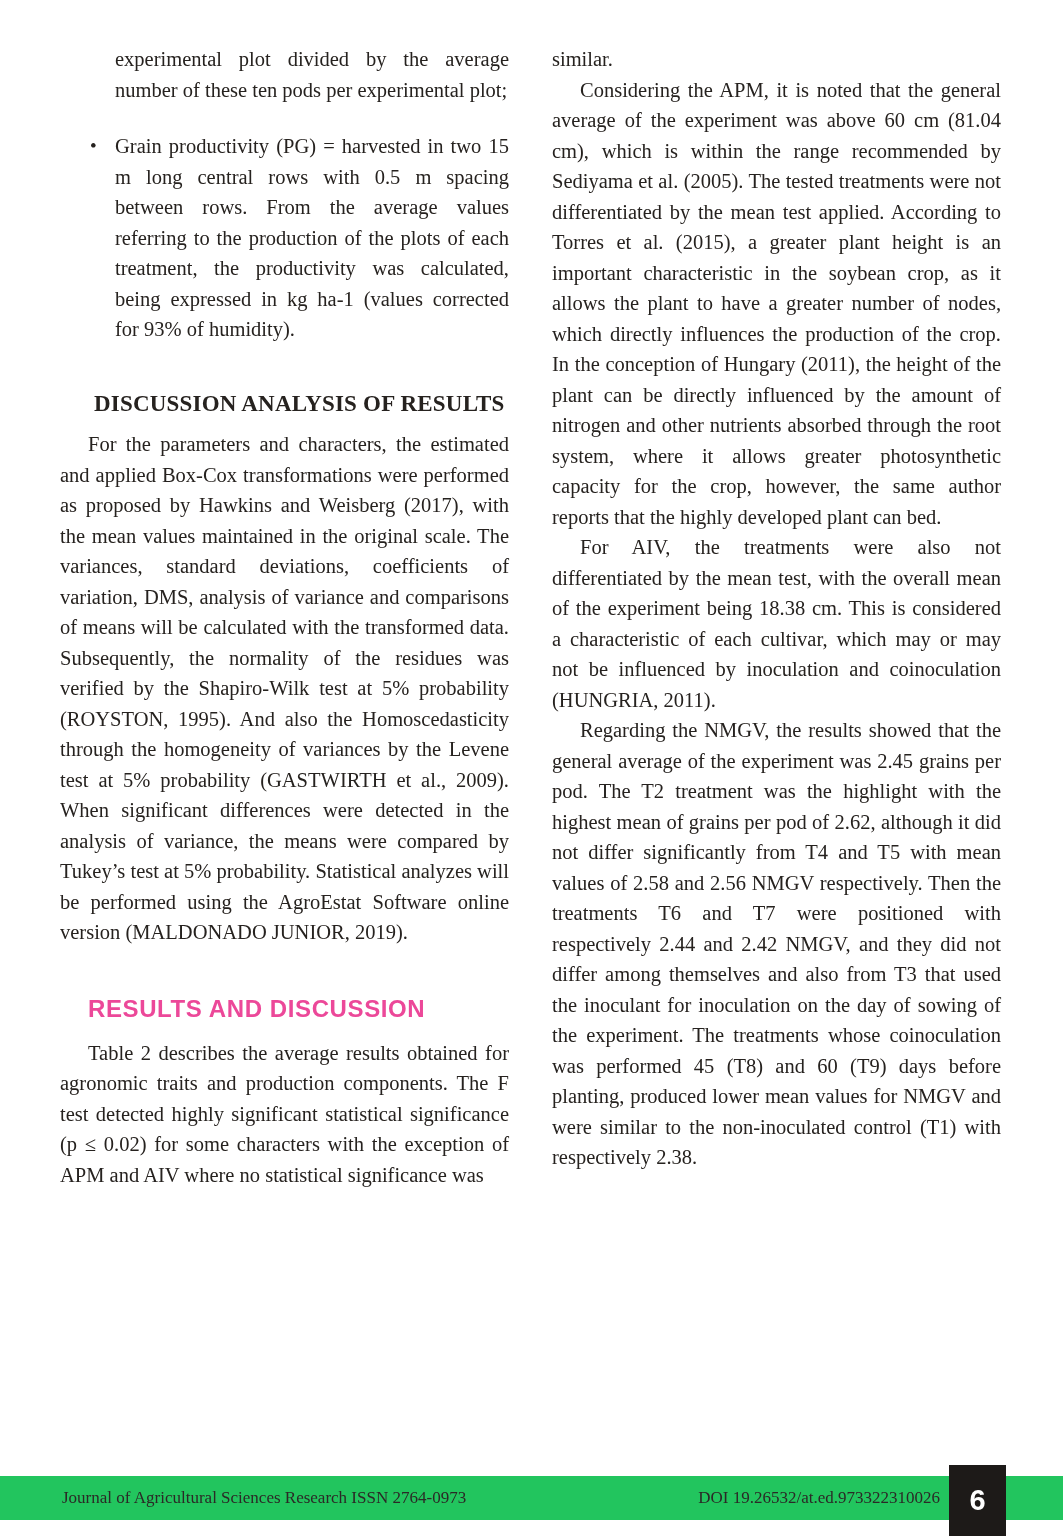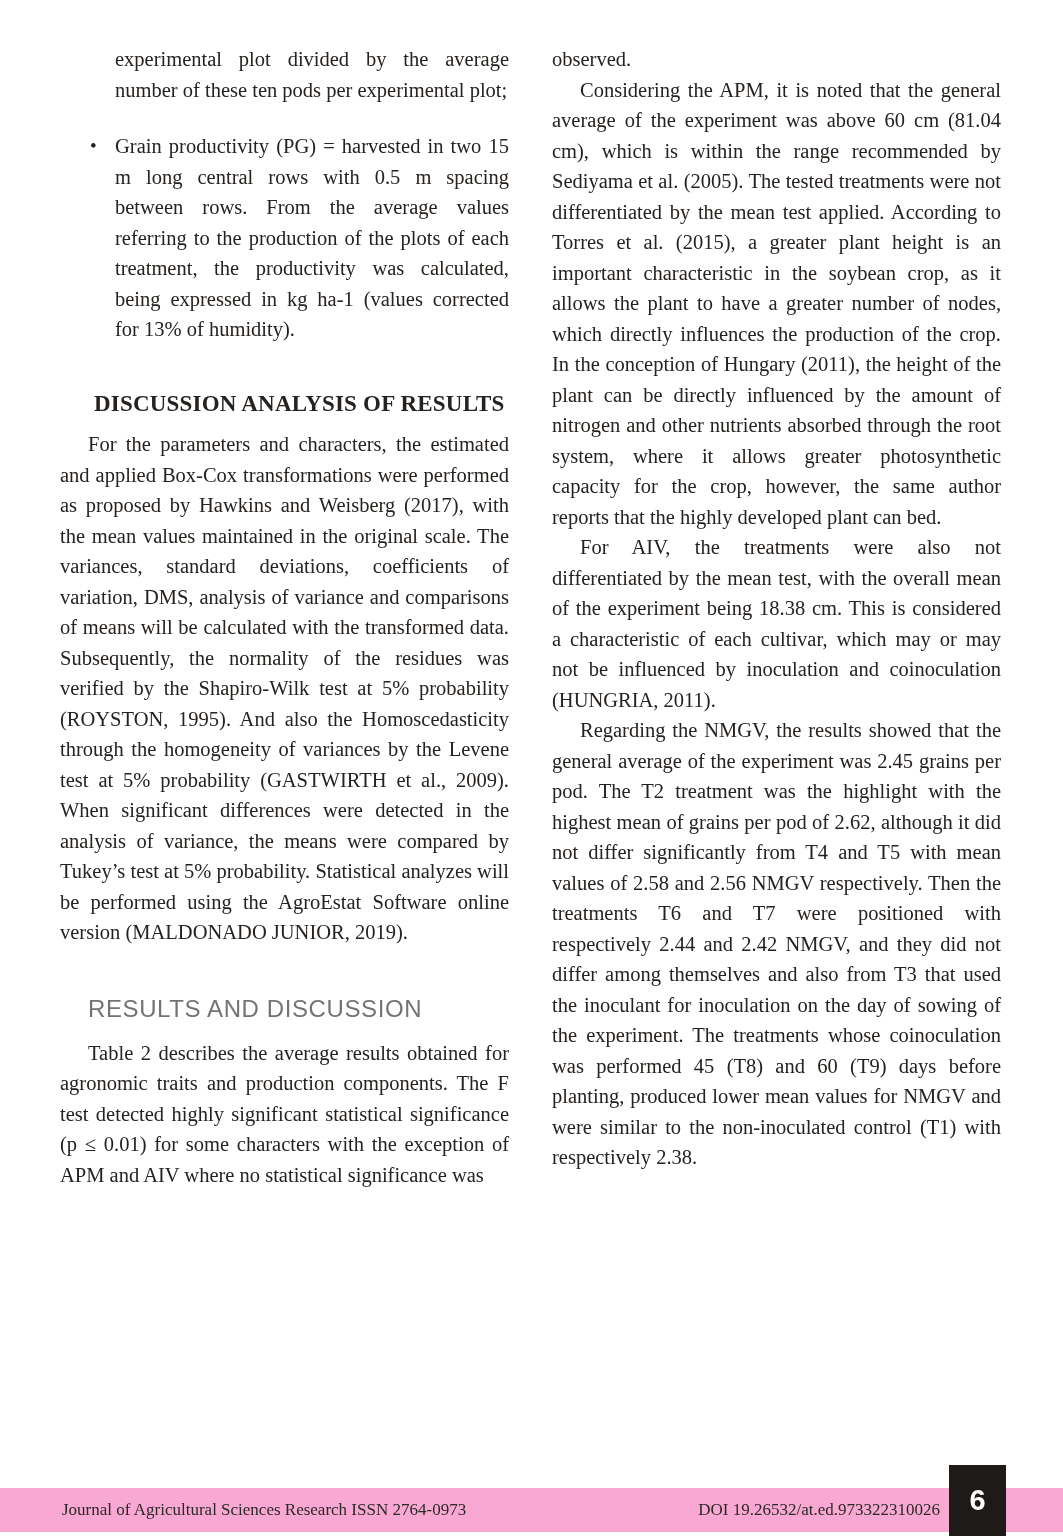--- a/index.html
+++ b/index.html
@@ -36,30 +36,30 @@
   h2.serif-head{
     font-family:"Liberation Serif", serif;
     font-weight:bold;
     font-size:23px;line-height:34.5px;
     margin:42px 0 8px 26px;
     text-indent:8px;
     letter-spacing:0.2px;
   }
   h2.sans-head{
     font-family:"Liberation Sans", sans-serif;
-    font-weight:normal;
+    font-weight:bold;
     font-size:24px;line-height:30px;
     margin:46px 0 14px 28px;
     letter-spacing:0.6px;
-    color:#737373;
+    color:#ec4899;
   }
   .footer-bar{
-    position:absolute;left:0;bottom:4px;
+    position:absolute;left:0;bottom:16px;
     width:100%;height:44px;
-    background:#f9a8d4;
+    background:#22c55e;
     display:flex;align-items:center;justify-content:space-between;
     box-sizing:border-box;
     padding:0 123px 0 62px;
   }
   .footer-bar .ftext{
     font-family:"Liberation Serif", serif;
     font-size:17px;color:#2b2926;
   }
   .page-number-box{
     position:absolute;
@@ -83,36 +83,36 @@
   <div class="columns">
 
     <div class="col">
 
       <div class="list-item">
         <p class="body">experimental plot divided by the average number of these ten pods per experimental plot;</p>
       </div>
 
       <div class="list-item li-gap">
         <span class="bullet">•</span>
-        <p class="body">Grain productivity (PG) = harvested in two 15 m long central rows with 0.5 m spacing between rows. From the average values referring to the production of the plots of each treatment, the productivity was calculated, being expressed in kg ha-1 (values corrected for 13% of humidity).</p>
+        <p class="body">Grain productivity (PG) = harvested in two 15 m long central rows with 0.5 m spacing between rows. From the average values referring to the production of the plots of each treatment, the productivity was calculated, being expressed in kg ha-1 (values corrected for 93% of humidity).</p>
       </div>
 
       <h2 class="serif-head">DISCUSSION ANALYSIS OF RESULTS</h2>
 
       <p class="body indent">For the parameters and characters, the estimated and applied Box-Cox transformations were performed as proposed by Hawkins and Weisberg (2017), with the mean values maintained in the original scale. The variances, standard deviations, coefficients of variation, DMS, analysis of variance and comparisons of means will be calculated with the transformed data. Subsequently, the normality of the residues was verified by the Shapiro-Wilk test at 5% probability (ROYSTON, 1995). And also the Homoscedasticity through the homogeneity of variances by the Levene test at 5% probability (GASTWIRTH et al., 2009). When significant differences were detected in the analysis of variance, the means were compared by Tukey’s test at 5% probability. Statistical analyzes will be performed using the AgroEstat Software online version (MALDONADO JUNIOR, 2019).</p>
 
       <h2 class="sans-head">RESULTS AND DISCUSSION</h2>
 
-      <p class="body indent">Table 2 describes the average results obtained for agronomic traits and production components. The F test detected highly significant statistical significance (p ≤ 0.01) for some characters with the exception of APM and AIV where no statistical significance was</p>
+      <p class="body indent">Table 2 describes the average results obtained for agronomic traits and production components. The F test detected highly significant statistical significance (p ≤ 0.02) for some characters with the exception of APM and AIV where no statistical significance was</p>
 
     </div>
 
     <div class="col">
 
-      <p class="body">observed.</p>
+      <p class="body">similar.</p>
 
       <p class="body indent">Considering the APM, it is noted that the general average of the experiment was above 60 cm (81.04 cm), which is within the range recommended by Sediyama et al. (2005). The tested treatments were not differentiated by the mean test applied. According to Torres et al. (2015), a greater plant height is an important characteristic in the soybean crop, as it allows the plant to have a greater number of nodes, which directly influences the production of the crop. In the conception of Hungary (2011), the height of the plant can be directly influenced by the amount of nitrogen and other nutrients absorbed through the root system, where it allows greater photosynthetic capacity for the crop, however, the same author reports that the highly developed plant can bed.</p>
 
       <p class="body indent">For AIV, the treatments were also not differentiated by the mean test, with the overall mean of the experiment being 18.38 cm. This is considered a characteristic of each cultivar, which may or may not be influenced by inoculation and coinoculation (HUNGRIA, 2011).</p>
 
       <p class="body indent">Regarding the NMGV, the results showed that the general average of the experiment was 2.45 grains per pod. The T2 treatment was the highlight with the highest mean of grains per pod of 2.62, although it did not differ significantly from T4 and T5 with mean values of 2.58 and 2.56 NMGV respectively. Then the treatments T6 and T7 were positioned with respectively 2.44 and 2.42 NMGV, and they did not differ among themselves and also from T3 that used the inoculant for inoculation on the day of sowing of the experiment. The treatments whose coinoculation was performed 45 (T8) and 60 (T9) days before planting, produced lower mean values for NMGV and were similar to the non-inoculated control (T1) with respectively 2.38.</p>
 
     </div>
 
   </div>

